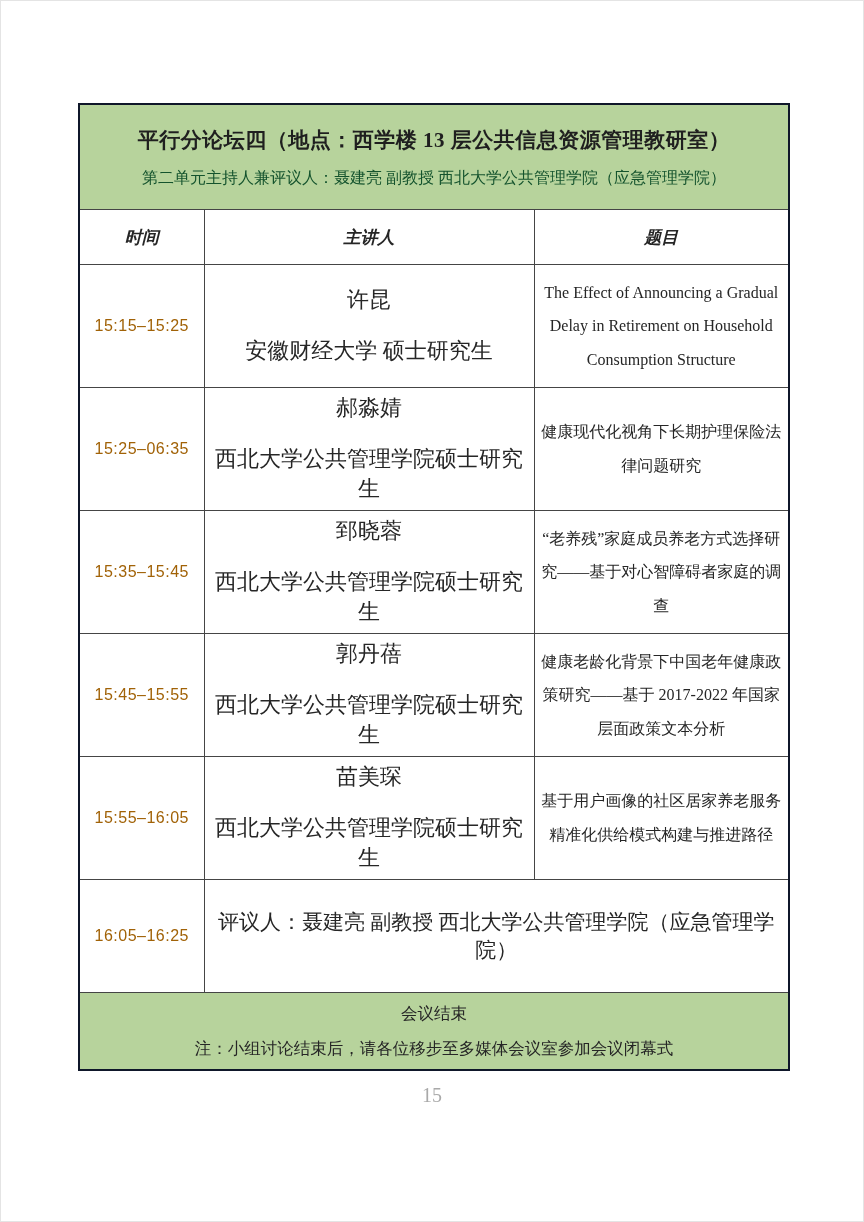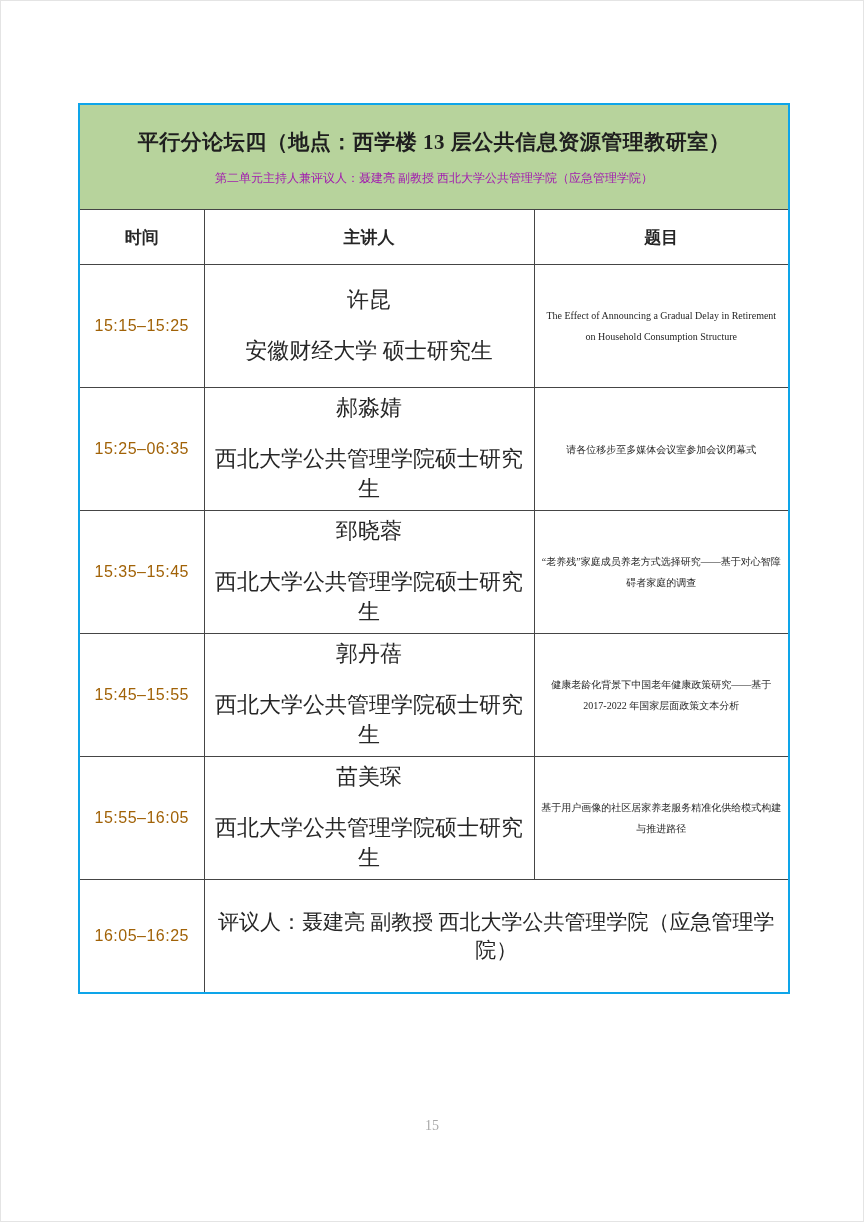--- a/index.html
+++ b/index.html
@@ -15,21 +15,21 @@
     background:#ffffff;
     box-shadow: inset 0 0 0 1px #e4e4e4;
     overflow:hidden;
   }
   table.schedule {
     position:absolute;
     left:78px; top:103px;
     width:710px;
     border-collapse:collapse;
     table-layout:fixed;
-    border:2px solid #0ea5e9;
+    border:2px solid #0f172a;
   }
   col.c-time    { width:125px; }
   col.c-speaker { width:330px; }
   col.c-title   { width:255px; }
   td, th {
     border:1px solid #454545;
     text-align:center;
     vertical-align:middle;
     padding:4px 6px;
     font-weight:normal;
@@ -38,56 +38,57 @@
     background:#b7d39c;
     height:96px;
   }
   .banner-title {
     font-size:21px;
     font-weight:bold;
     color:#1f1f1f;
     letter-spacing:0.5px;
   }
   .banner-subtitle {
-    font-size:12px;
+    font-size:16px;
     margin-top:14px;
-    color:#a21caf;
+    color:#14532d;
   }
   .head-row th {
     height:46px;
     font-size:17px;
     font-weight:bold;
+    font-style:italic;
   }
   .data-row { height:123px; }
   .time-cell {
     font-family:"Liberation Sans", sans-serif;
     font-size:16px;
     color:#a16207;
     letter-spacing:0.5px;
   }
   .speaker-cell { font-size:22px; line-height:1.4; }
   .speaker-name { margin-bottom:20px; }
   .topic-cell {
-    font-size:10px;
+    font-size:16px;
     line-height:2.1;
   }
   .closing-row { height:113px; }
   .closing-cell { font-size:21px; }
   .footer-row td {
     background:#b7d39c;
     height:68px;
     font-size:16.5px;
   }
   .footer-line2 { margin-top:13px; }
   .page-number {
     position:absolute;
-    top:1118px; left:0;
+    top:1084px; left:0;
     width:100%;
     text-align:center;
-    font-size:14px;
+    font-size:20px;
     color:#a9a9a9;
   }
 </style>
 </head>
 <body>
 
 <div class="page">
 
   <table class="schedule">
     <colgroup>
@@ -118,21 +119,21 @@
         </td>
         <td class="topic-cell">The Effect of Announcing a Gradual Delay in Retirement on Household Consumption Structure</td>
       </tr>
 
       <tr class="data-row">
         <td class="time-cell">15:25–06:35</td>
         <td class="speaker-cell">
           <div class="speaker-name">郝淼婧</div>
           <div class="speaker-affiliation">西北大学公共管理学院硕士研究生</div>
         </td>
-        <td class="topic-cell">请各位移步至多媒体会议室参加会议闭幕式</td>
+        <td class="topic-cell">健康现代化视角下长期护理保险法律问题研究</td>
       </tr>
 
       <tr class="data-row">
         <td class="time-cell">15:35–15:45</td>
         <td class="speaker-cell">
           <div class="speaker-name">郅晓蓉</div>
           <div class="speaker-affiliation">西北大学公共管理学院硕士研究生</div>
         </td>
         <td class="topic-cell">“老养残”家庭成员养老方式选择研究——基于对心智障碍者家庭的调查</td>
       </tr>
@@ -153,19 +154,25 @@
           <div class="speaker-affiliation">西北大学公共管理学院硕士研究生</div>
         </td>
         <td class="topic-cell">基于用户画像的社区居家养老服务精准化供给模式构建与推进路径</td>
       </tr>
 
       <tr class="closing-row">
         <td class="time-cell">16:05–16:25</td>
         <td colspan="2" class="closing-cell">评议人：聂建亮 副教授 西北大学公共管理学院（应急管理学院）</td>
       </tr>
 
+      <tr class="footer-row">
+        <td colspan="3">
+          <div class="footer-line1">会议结束</div>
+          <div class="footer-line2">注：小组讨论结束后，请各位移步至多媒体会议室参加会议闭幕式</div>
+        </td>
+      </tr>
 
     </tbody>
   </table>
 
   <div class="page-number">15</div>
 
 </div>
 
 </body></html>

